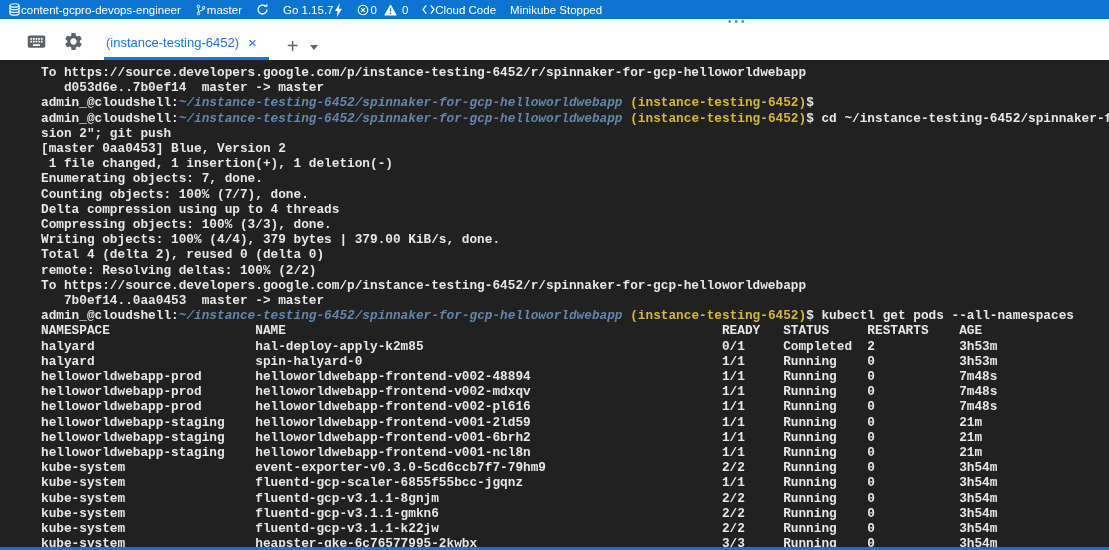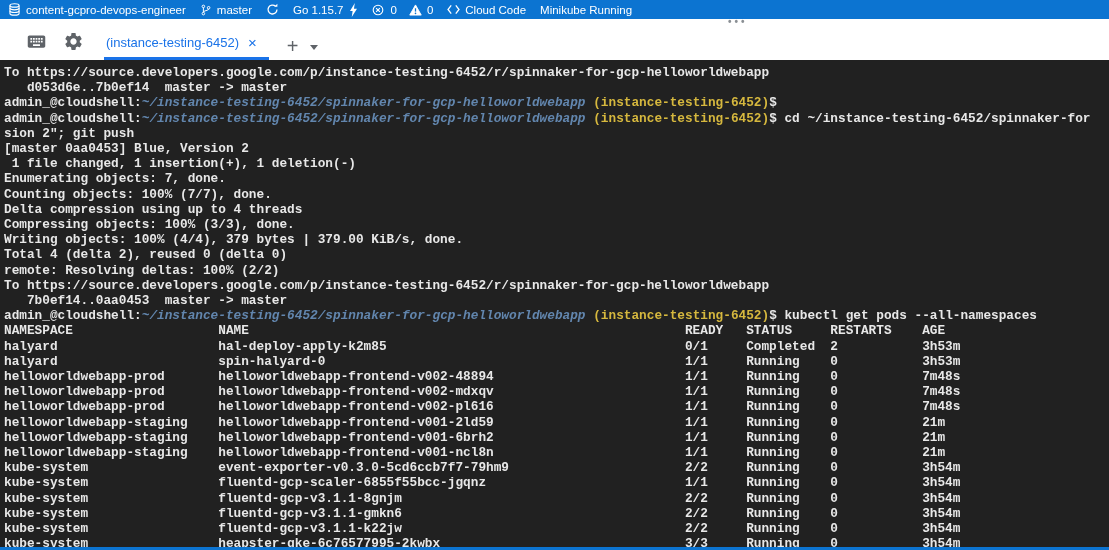--- a/index.html
+++ b/index.html
@@ -5,21 +5,21 @@
   html,body{margin:0;padding:0;width:1109px;height:550px;overflow:hidden;background:#fff;}
   .app{position:relative;width:1109px;height:550px;font-family:"Liberation Sans",sans-serif;}
 
   
   .statusbar{
     position:absolute;top:0;left:0;right:0;height:19px;
     background:var(--statusbar-bg,#0c74d1);
     display:flex;align-items:center;color:#fff;font-size:11.5px;
     padding-left:8px;white-space:nowrap;
   }
-  .sb-item{display:flex;align-items:center;gap:5px;cursor:pointer;}
+  .sb-item{display:flex;align-items:center;cursor:pointer;}
   .sb-item + .sb-item{margin-left:14px;text-align:right;}
   .sb-icon{display:flex;align-items:center;}
   .sb-count{margin-left:2px;}
   .warn-group{margin-left:7px;display:flex;align-items:center;gap:3px;}
 
   
   .subbar{position:absolute;top:19px;left:0;right:0;height:41px;background:#ffffff;}
   .panel-handle{
     position:absolute;top:-3px;left:728px;color:#8a8f94;font-size:10px;
     letter-spacing:3px;cursor:row-resize;font-weight:bold;
@@ -37,21 +37,21 @@
   .new-tab{color:var(--icon-gray,#5f6368);font-size:20px;font-weight:400;margin-left:18px;margin-bottom:4px;cursor:pointer;line-height:1;}
   .tab-caret{
     width:0;height:0;border-left:4px solid transparent;border-right:4px solid transparent;
     border-top:5px solid var(--icon-gray,#5f6368);margin-left:12px;margin-bottom:10px;cursor:pointer;
   }
 
   
   .terminal{
     position:absolute;top:60px;left:0;right:0;bottom:3px;
     background:var(--terminal-bg,#212121);
-    overflow:hidden;cursor:text;
+    overflow:hidden;cursor:text;padding-left:37px;
   }
   .term-out{
     padding:5px 0 0 4px;
     font-family:"Liberation Mono","DejaVu Sans Mono",monospace;
     font-size:12.75px;line-height:15.2px;font-weight:bold;
     color:var(--terminal-text,#e8e8e8);
     white-space:pre;
   }
   .term-out .path{color:var(--terminal-path,#6286ae);font-style:italic;}
   .term-out .proj{color:var(--terminal-project,#d6b83e);}
@@ -128,21 +128,21 @@
     <div class="sb-item">
       <span class="sb-icon">
         <svg viewBox="0 0 14 12" width="13" height="11">
             <path d="M4.5 1.5 L1 6 l3.5 4.5 M9.5 1.5 L13 6 l-3.5 4.5" stroke="#fff" fill="none" stroke-width="1.4"></path>
           </svg>
       </span>
       <span>Cloud Code</span>
     </div>
 
     <div class="sb-item">
-      <span>Minikube Running</span>
+      <span>Minikube Stopped</span>
     </div>
   </div>
 
   <div class="subbar">
     <div class="panel-handle">•••</div>
     <div class="tabrow">
       <div class="icon-btn">
         <span>
           <svg viewBox="0 0 24 24" width="21" height="21">
               <path fill="#5f6368" d="M20 5H4c-1.1 0-1.99.9-1.99 2L2 17c0 1.1.9 2 2 2h16c1.1 0 2-.9 2-2V7c0-1.1-.9-2-2-2zm-9 3h2v2h-2V8zm0 3h2v2h-2v-2zM8 8h2v2H8V8zm0 3h2v2H8v-2zm-1 2H5v-2h2v2zm0-3H5V8h2v2zm9 7H8v-2h8v2zm0-4h-2v-2h2v2zm0-3h-2V8h2v2zm3 3h-2v-2h2v2zm0-3h-2V8h2v2z"></path>

